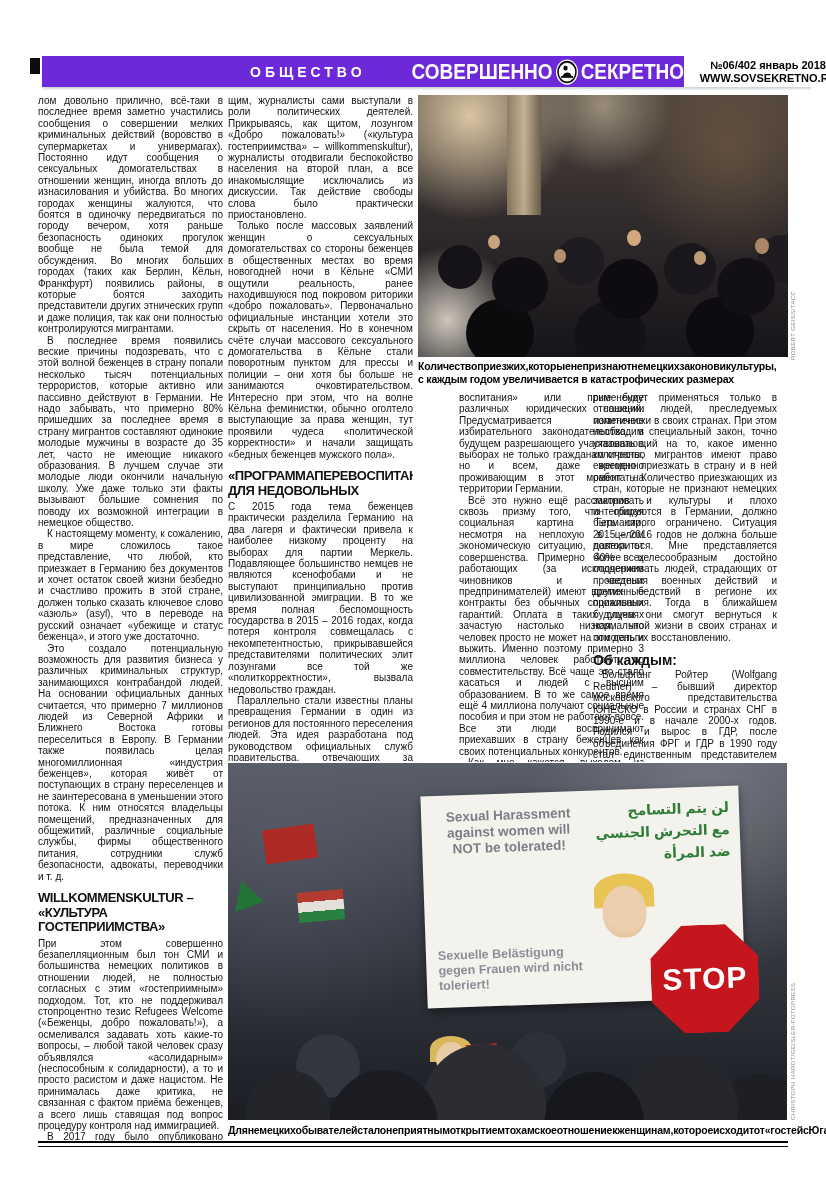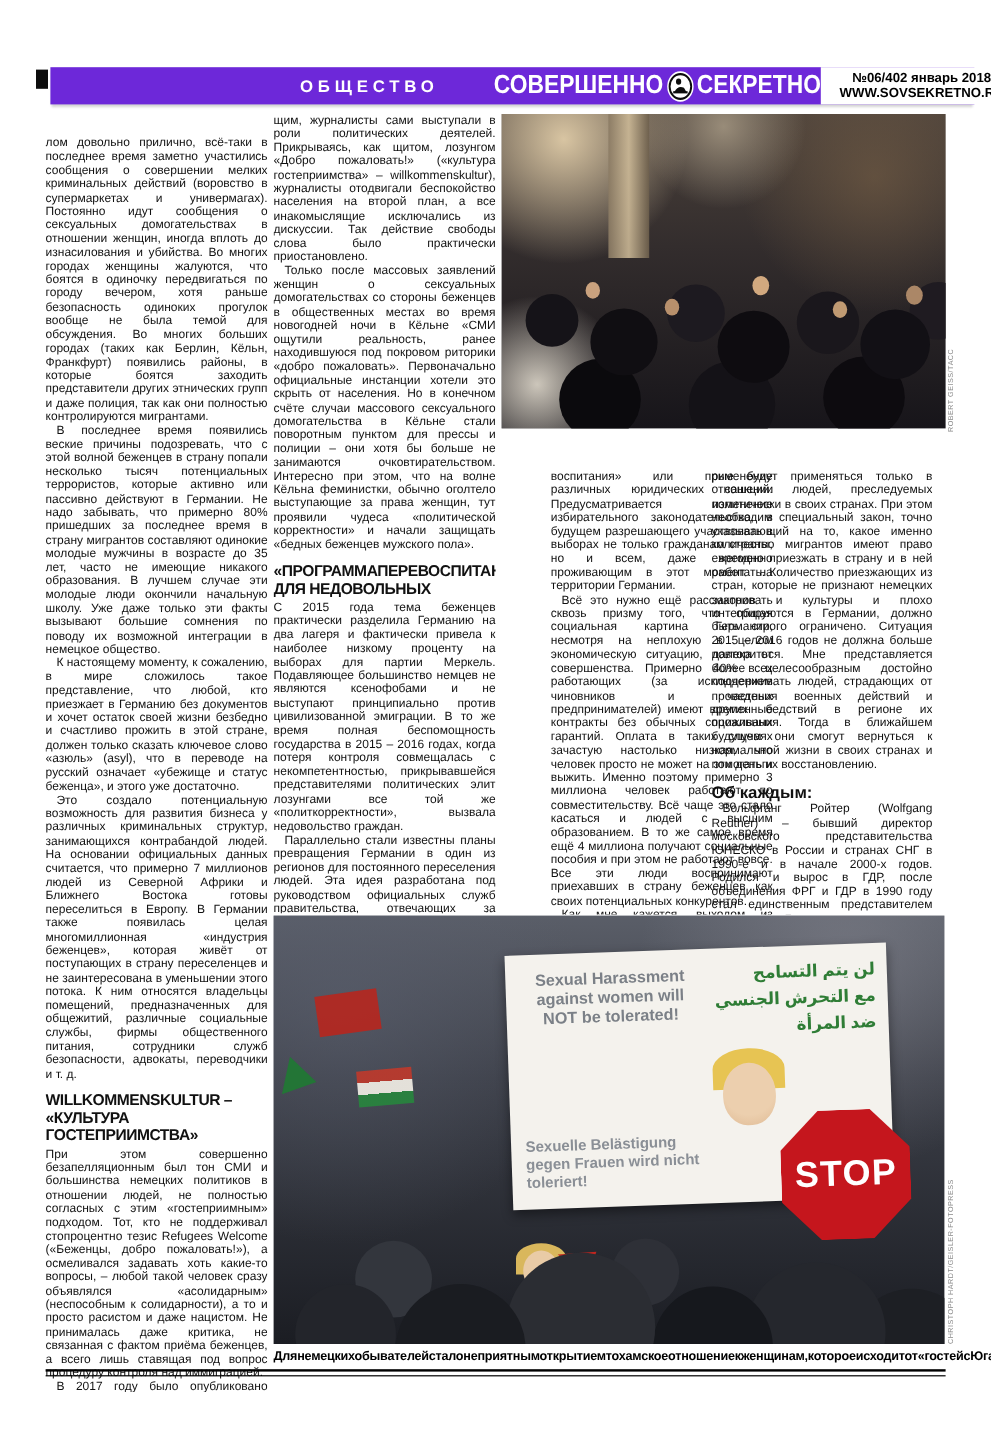--- a/index.html
+++ b/index.html
@@ -19,21 +19,21 @@
   .issue-box{margin-left:auto;background:#fff;color:#000;display:flex;flex-direction:column;
              justify-content:center;align-items:center;padding:0 10px;min-width:148px;}
   .issue-box .l1{font-size:11px;font-weight:bold;line-height:13px;white-space:nowrap;}
   .issue-box .l2{font-size:11px;font-weight:bold;line-height:13px;white-space:nowrap;}
 
   
   .col{position:absolute;overflow:hidden;font-size:10px;line-height:11.4px;text-align:justify;}
   .col p{margin:0;text-indent:9px;}
   .col p.noindent{text-indent:0;}
   .col h3{margin:9px 0 3px 0;font-size:13px;line-height:14.5px;letter-spacing:-0.4px;font-weight:bold;text-align:left;}
-  .col1{left:38px;top:95px;width:185px;height:1046px;margin-top:19px;}
+  .col1{left:38px;top:95px;width:185px;height:1046px;}
   .col2{left:228px;top:95px;width:185px;height:666px;}
   .col3{left:418px;top:392px;width:185px;height:370px;margin-left:41px;}
   .col4{left:593px;top:392px;width:184px;height:370px;}
 
   .about-heading{font-size:14px;font-weight:bold;margin:12px 0 3px 0;text-align:left;}
   .about-text{margin:0;text-indent:0;}
 
   
   .caption{position:absolute;font-weight:bold;font-size:10.5px;line-height:12.5px;letter-spacing:-0.2px;color:#000;text-align:left;}
   .caption-top{left:418px;top:360px;width:376px;}
@@ -154,20 +154,24 @@
     <div class="about-heading">Об каждым:</div>
     <p class="about-text"><span>Вольфганг Ройтер (Wolfgang Reuther) – бывший директор московского представительства ЮНЕСКО в России и странах СНГ в 1990-е и в начале 2000-х годов. Родился и вырос в ГДР, после объединения ФРГ и ГДР в 1990 году стал единственным представителем Восточной Германии, кому новые власти позволили продолжить работать в ЮНЕСКО. Сейчас на пенсии, живёт в Австрии.</span></p>
   </div>
 
   <div class="photo-top">
     <div class="pillar"></div>
     <div class="heads-top"></div>
     <div class="face-dots"></div>
   </div>
   <div class="credit credit-top">ROBERT GEISS/ТАСС</div>
+  <div class="caption caption-top">
+    <div>Количествоприезжих,которыенепризнаютнемецкихзаконовикультуры,</div>
+    <div>с каждым годом увеличивается в катастрофических размерах</div>
+  </div>
 
   <div class="photo-bottom">
     <div class="flag-red"></div>
     <div class="flag-tri"></div>
     <div class="flag-stripe"></div>
     <div class="placard">
       <div class="sign-en">Sexual Harassment against women will NOT be tolerated!</div>
       <div class="sign-ar">
         <div>لن يتم التسامح</div>
         <div>مع التحرش الجنسي</div>

